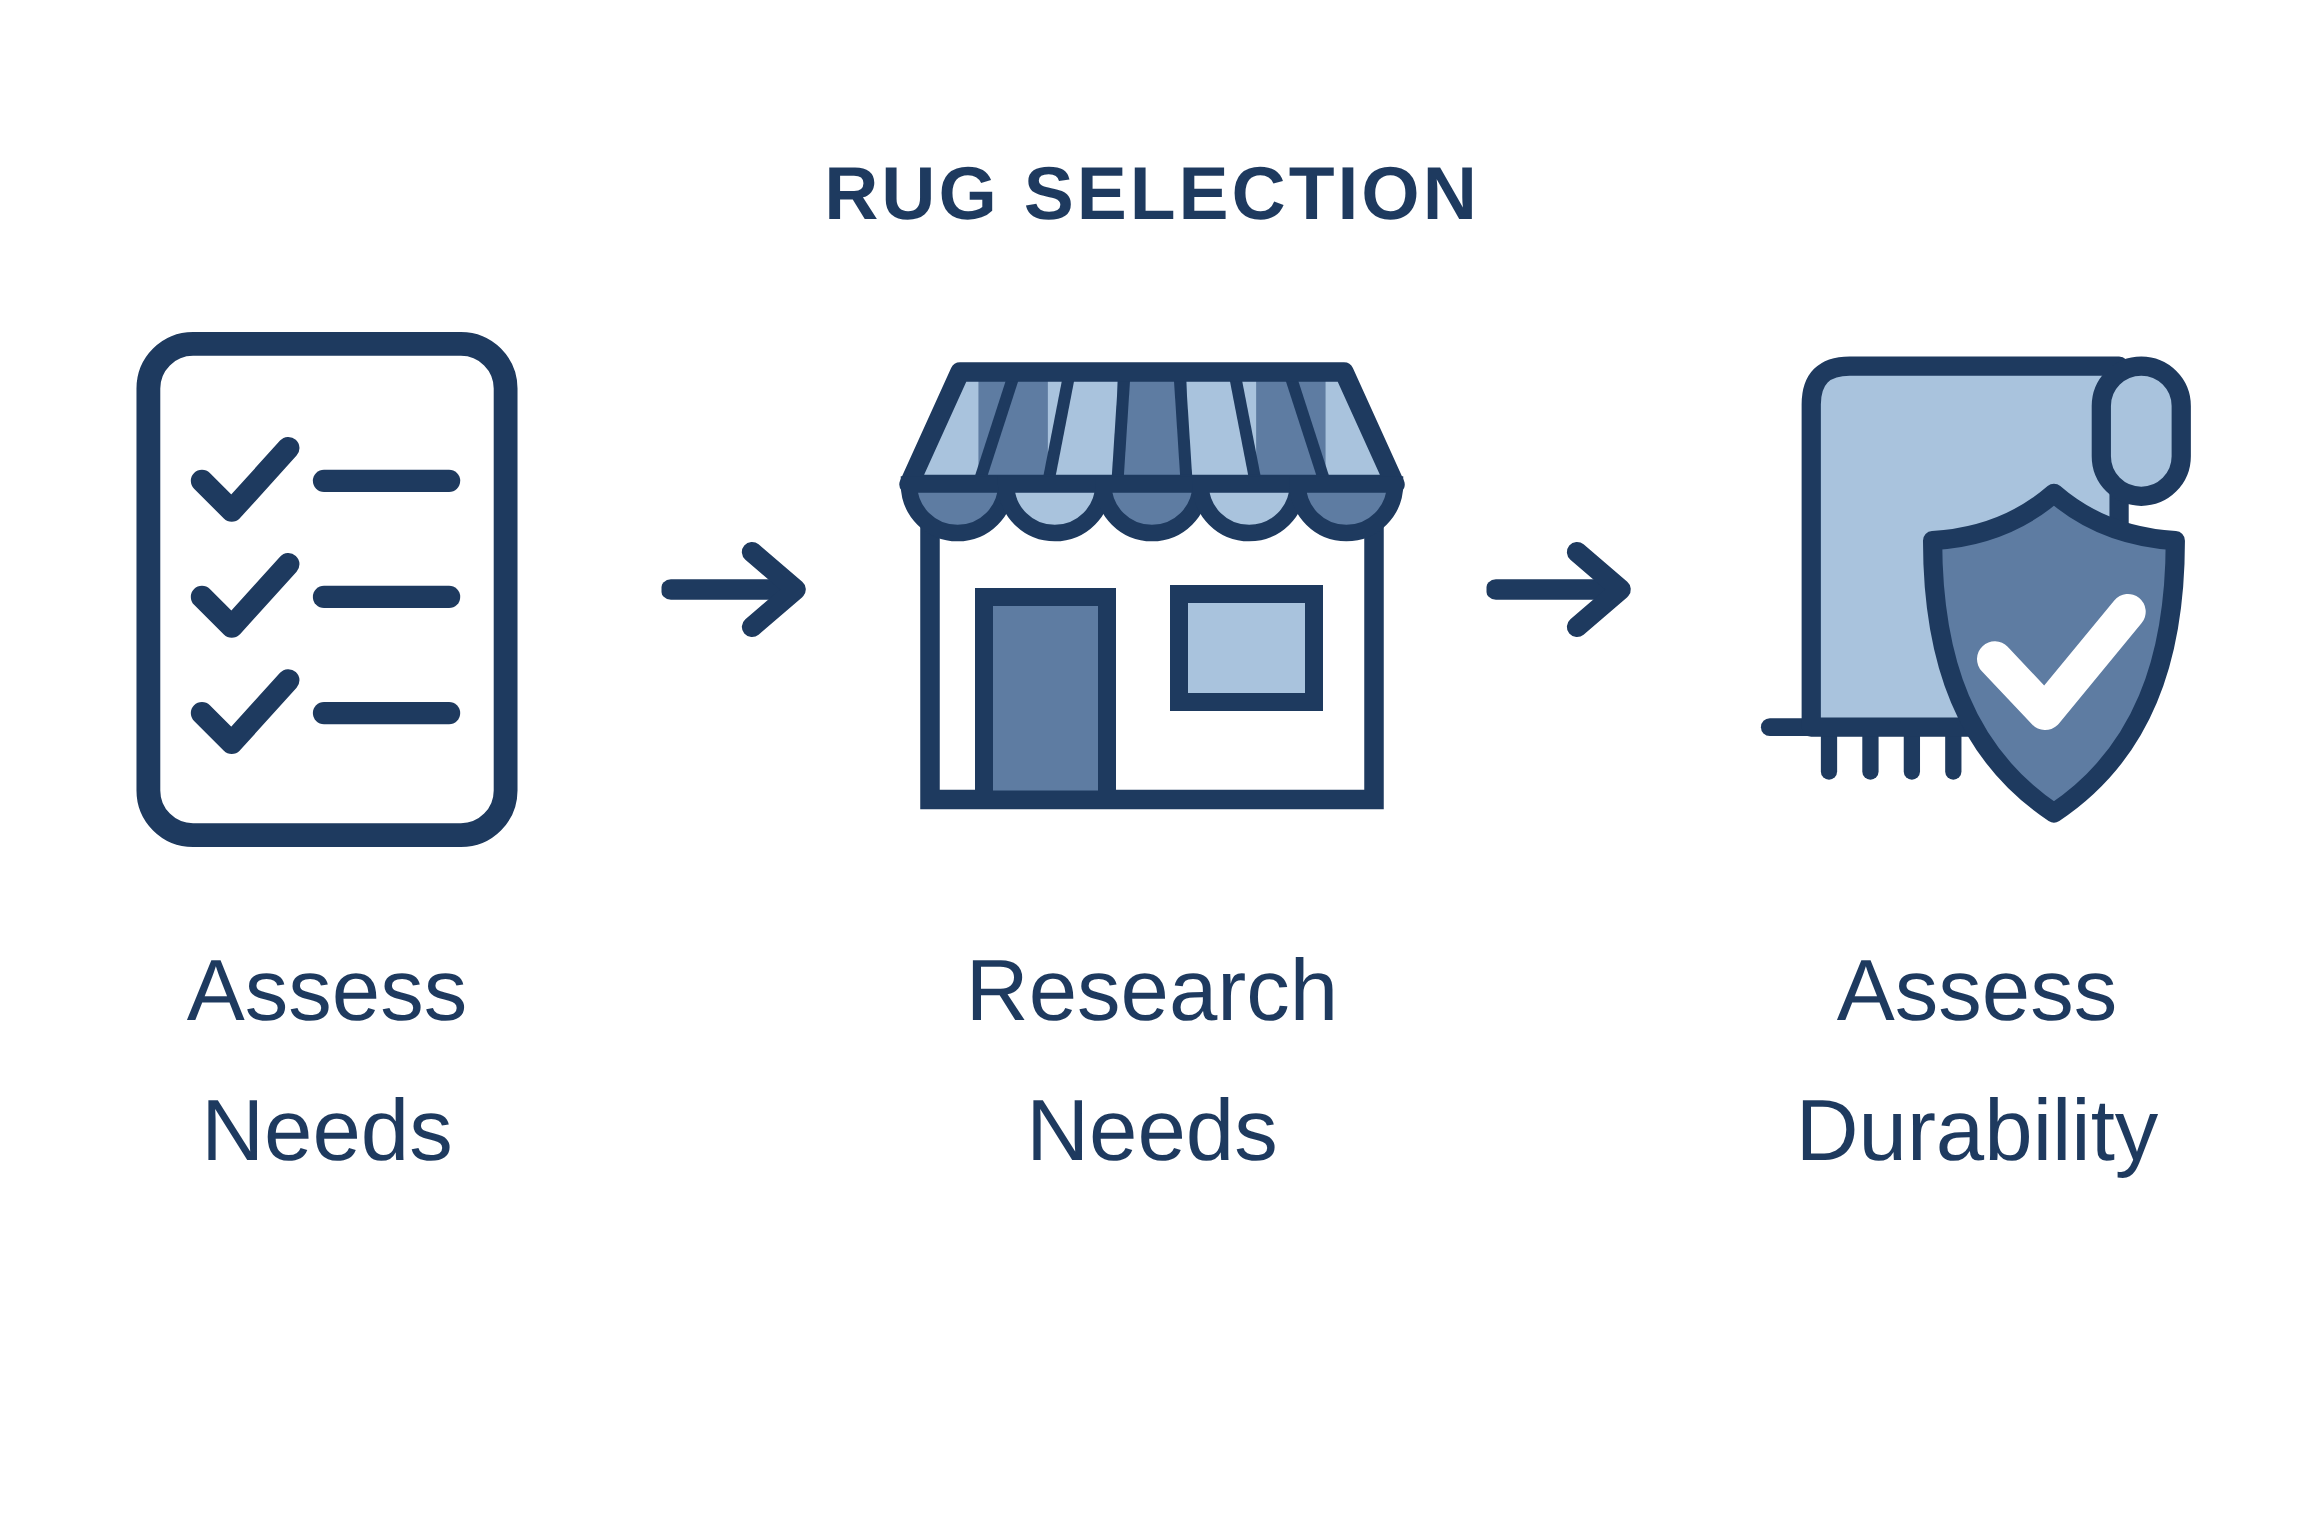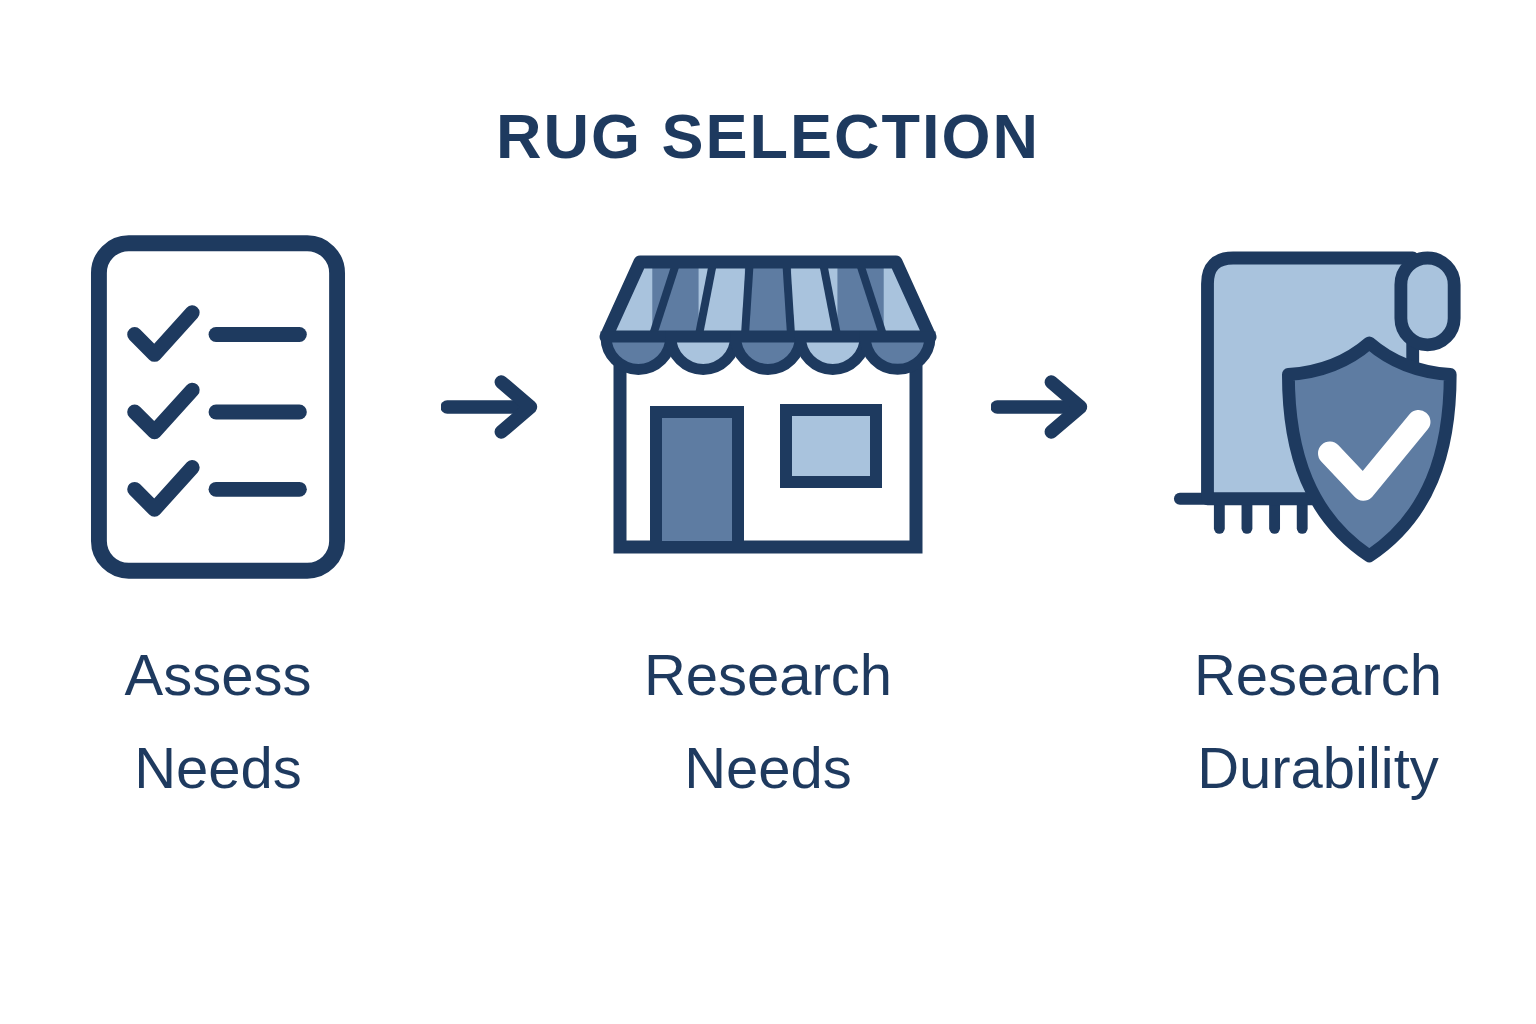--- a/index.html
+++ b/index.html
@@ -11,21 +11,21 @@
   *{margin:0;padding:0;box-sizing:border-box;}
   html,body{width:1536px;height:1024px;overflow:hidden;}
   body{
     background:var(--bg);
     font-family:"Liberation Sans", sans-serif;
     color:var(--navy);
   }
   .canvas{width:1536px;height:1024px;display:flex;flex-direction:column;align-items:center;}
   .title{
     margin-top:100px;
-    font-size:63px;
+    font-size:50px;
     font-weight:bold;
     letter-spacing:2px;
     color:var(--navy);
     text-align:center;
   }
   .row{
     margin-top:55px;
     display:flex;
     align-items:flex-start;
     justify-content:center;
@@ -157,17 +157,17 @@
 
           <path d="M64 14 H246 V258 H38 V40 Q38 14 64 14 Z" class="fL sN" stroke-width="13" stroke-linejoin="round"></path>
 
           <rect x="234" y="14" width="54" height="88" rx="27" class="fL sN" stroke-width="13"></rect>
 
           <path d="M202 100 C225 120 252 130 284 132 C284 212 262 276 202 316 C142 276 120 212 120 132 C152 130 179 120 202 100 Z" class="fM sN" stroke-width="13" stroke-linejoin="round"></path>
 
           <path d="M162 212 L196 248 L252 180" fill="none" stroke="#ffffff" stroke-width="24" stroke-linecap="round" stroke-linejoin="round"></path>
         </svg>
       </div>
-      <div class="label">Research Durability</div>
+      <div class="label">Assess Durability</div>
     </div>
 
   </div>
 </div>
 
 </body></html>

